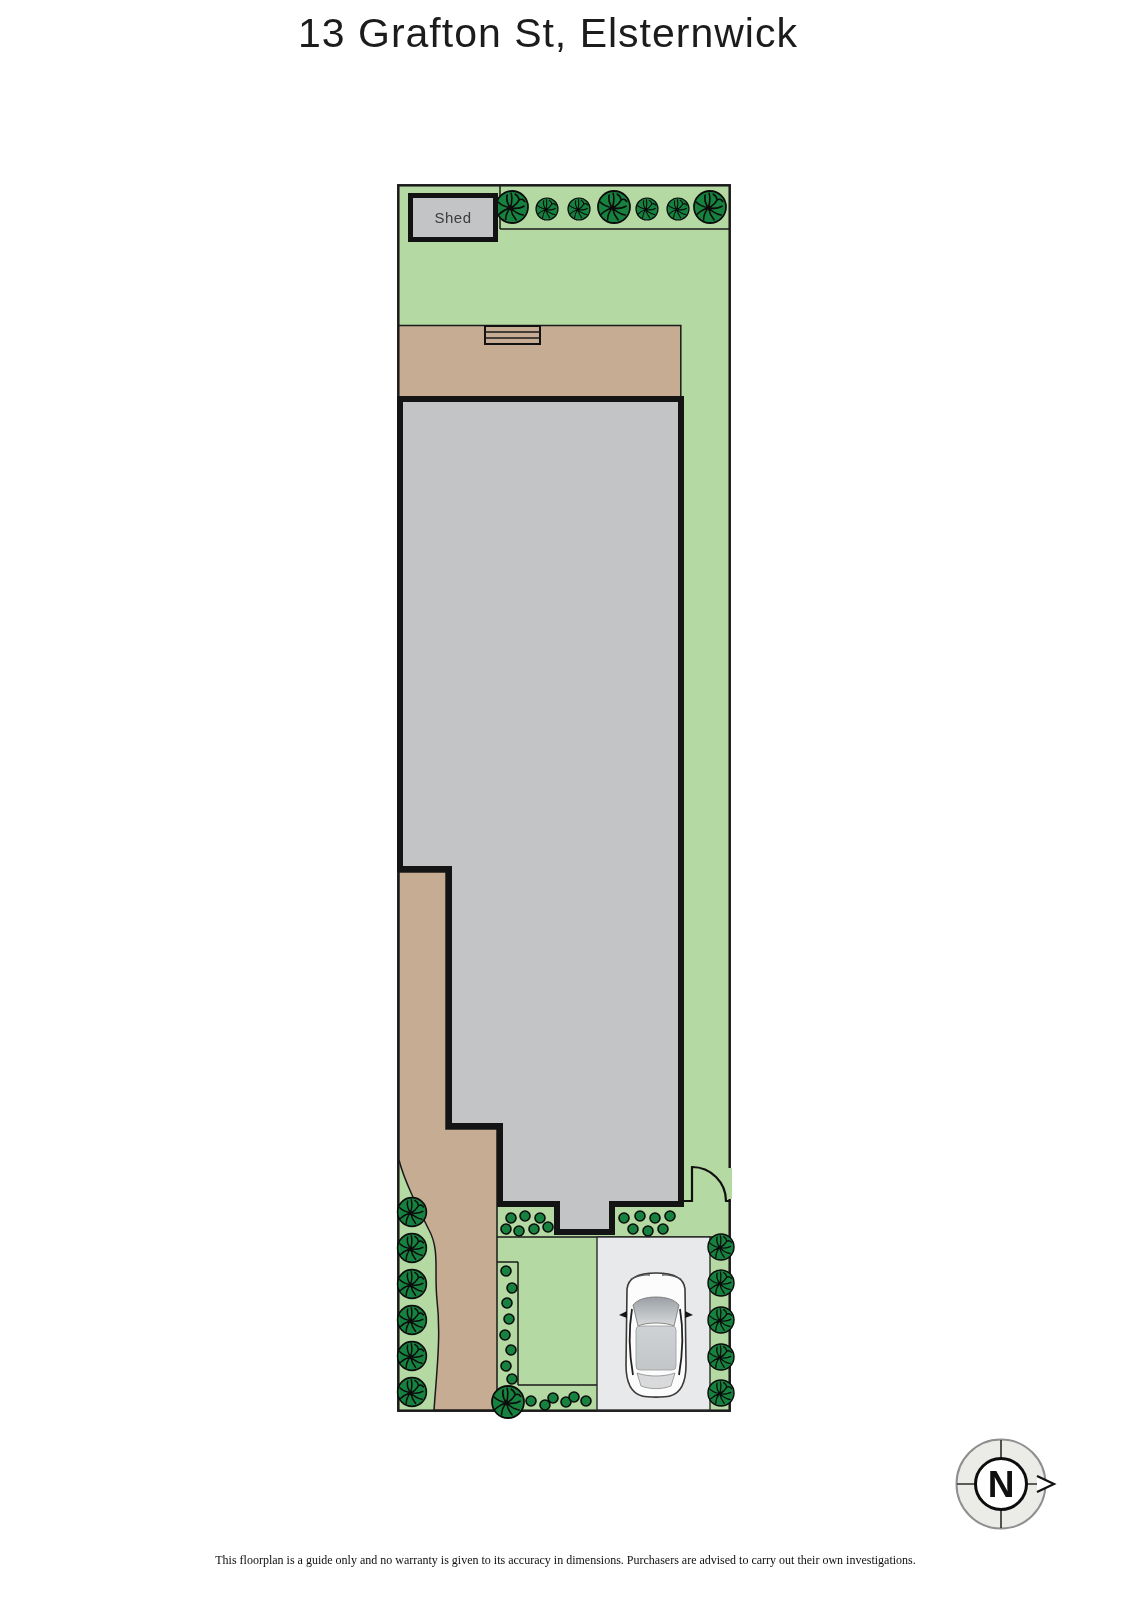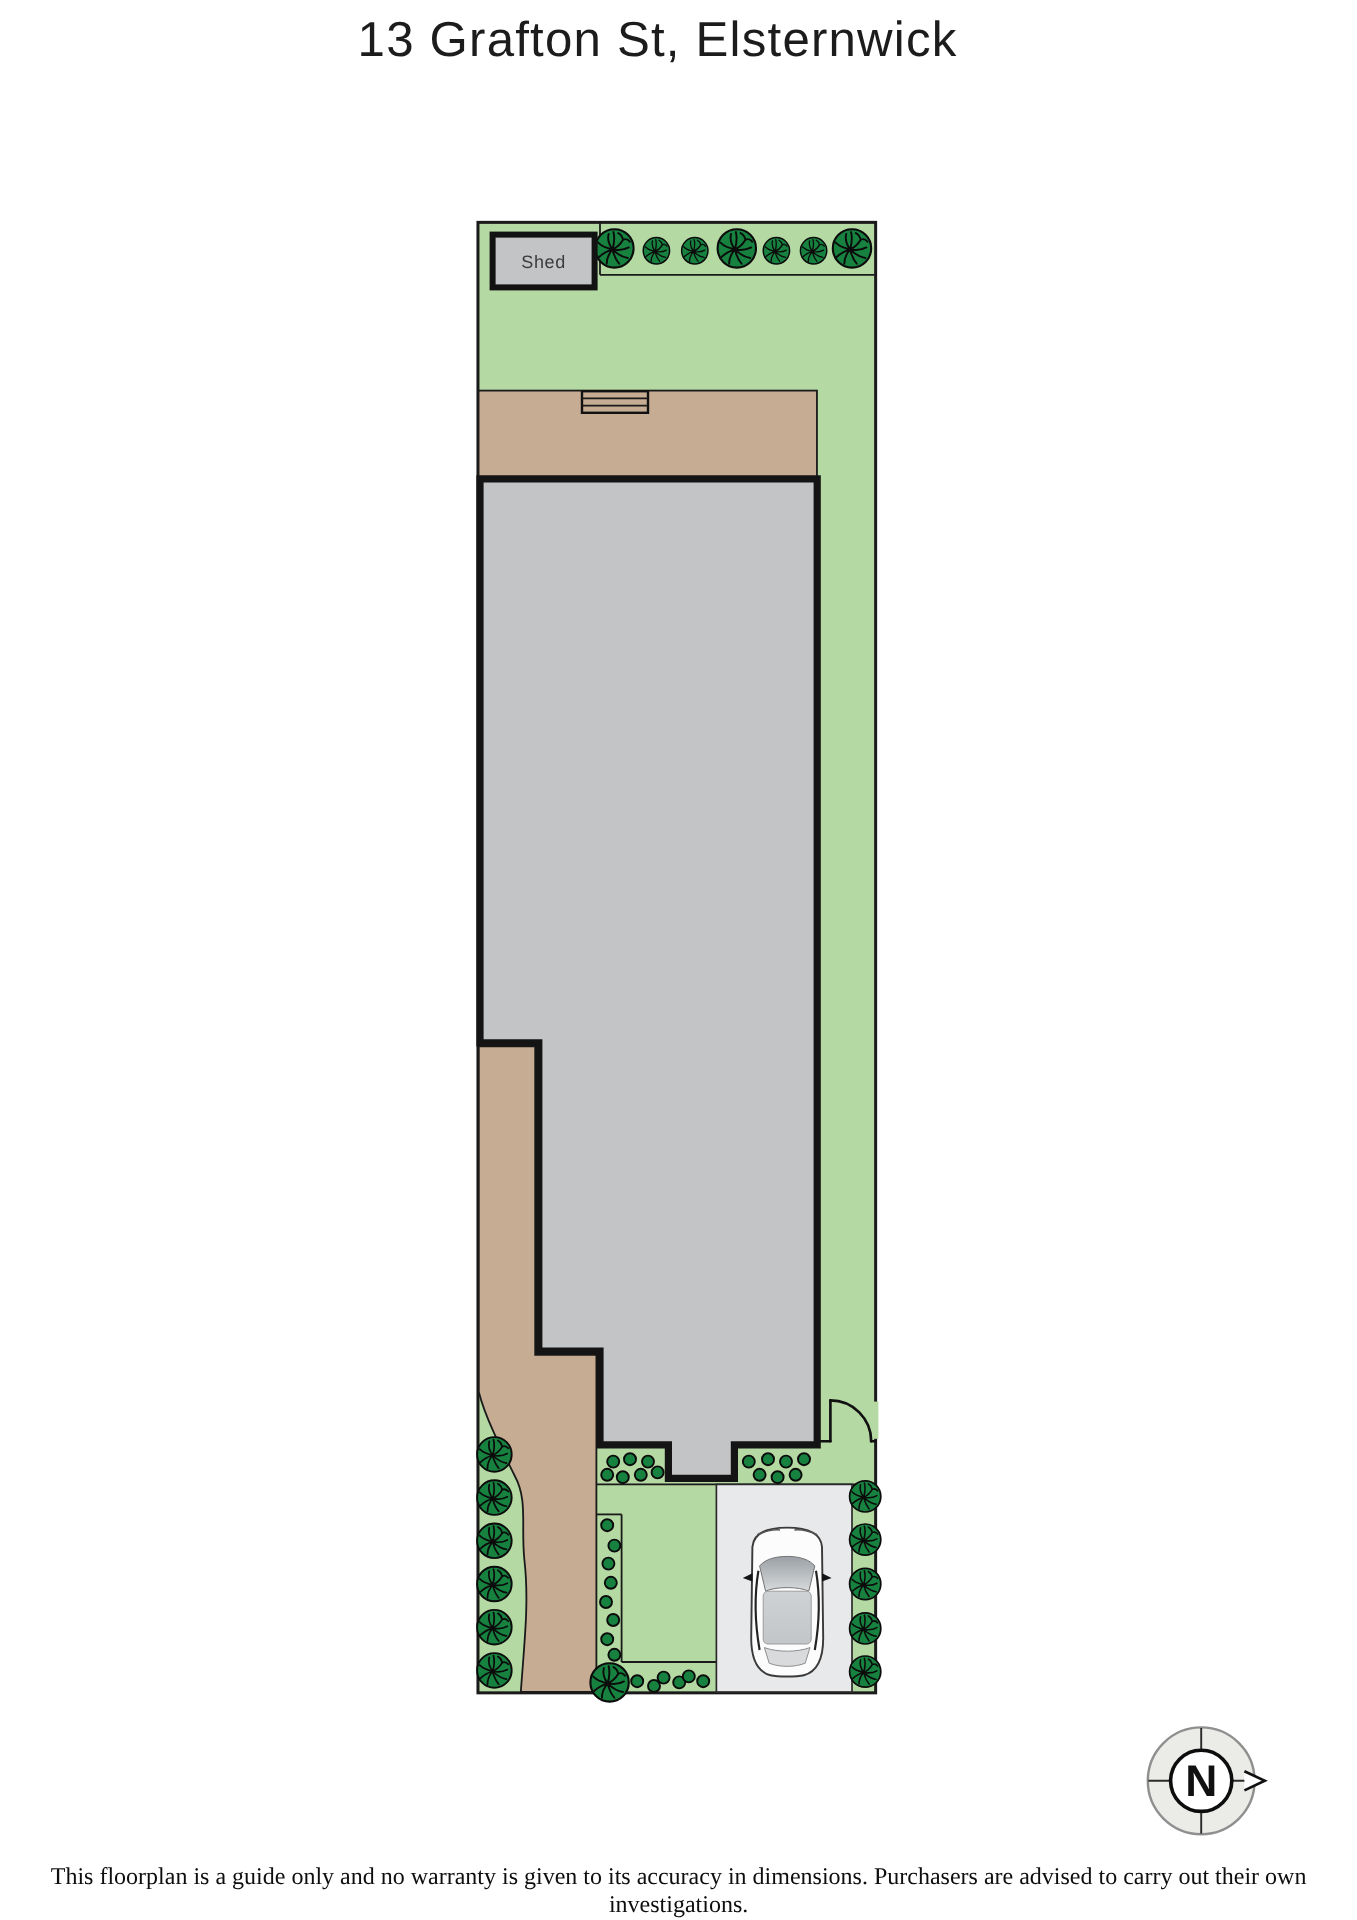--- a/index.html
+++ b/index.html
@@ -4,21 +4,21 @@
 <style>
   html,body{margin:0;padding:0;background:#fff;}
   .page{position:relative;width:1131px;height:1600px;background:#ffffff;overflow:hidden;}
   .title{
     position:absolute;top:10px;left:0;width:1096px;text-align:center;
     font-family:"Liberation Sans",sans-serif;font-size:41px;font-weight:400;
     letter-spacing:1px;color:#1c1c1c;
   }
   .disclaimer{
     position:absolute;top:1553px;left:0;width:100%;text-align:center;
-    font-family:"Liberation Serif",serif;font-size:20px;color:#0e0e0e;
+    font-family:"Liberation Serif",serif;font-size:12px;color:#0e0e0e;
   }
   svg.plan{position:absolute;left:0;top:0;}
   .tree-fill{fill:var(--foliage_green,#17823f);stroke:#0b0b0b;stroke-width:2.2;}
   .vein{fill:none;stroke:#0b0b0b;stroke-width:2;stroke-linecap:round;}
   .dot{fill:var(--foliage_green,#17823f);stroke:#0b0b0b;stroke-width:1.6;}
   .thin{stroke:#1a1a1a;stroke-width:1.5;fill:none;}
   .gateln{stroke:#111;stroke-width:2.2;fill:none;stroke-linecap:round;}
   .shed-text{font-family:"Liberation Sans",sans-serif;font-size:15px;fill:#3c3c3c;letter-spacing:.5px;}
   .north-text{font-family:"Liberation Sans",sans-serif;font-size:37px;font-weight:bold;fill:#101010;}
 </style>

